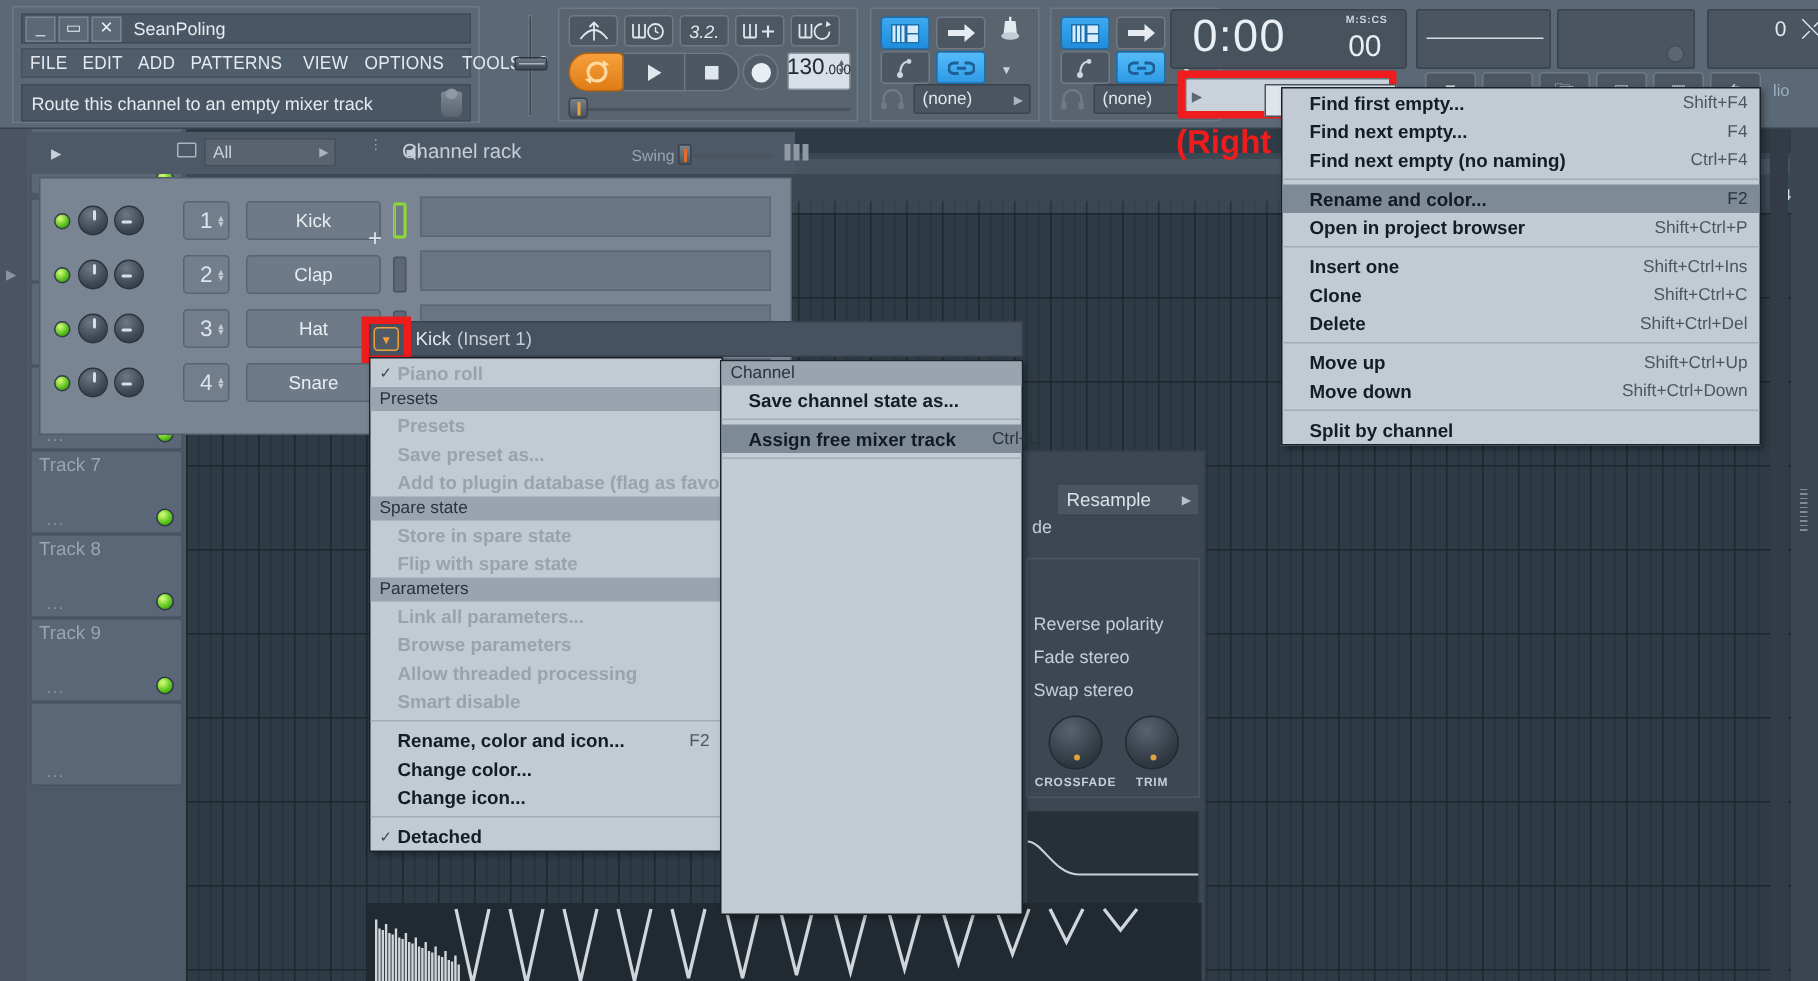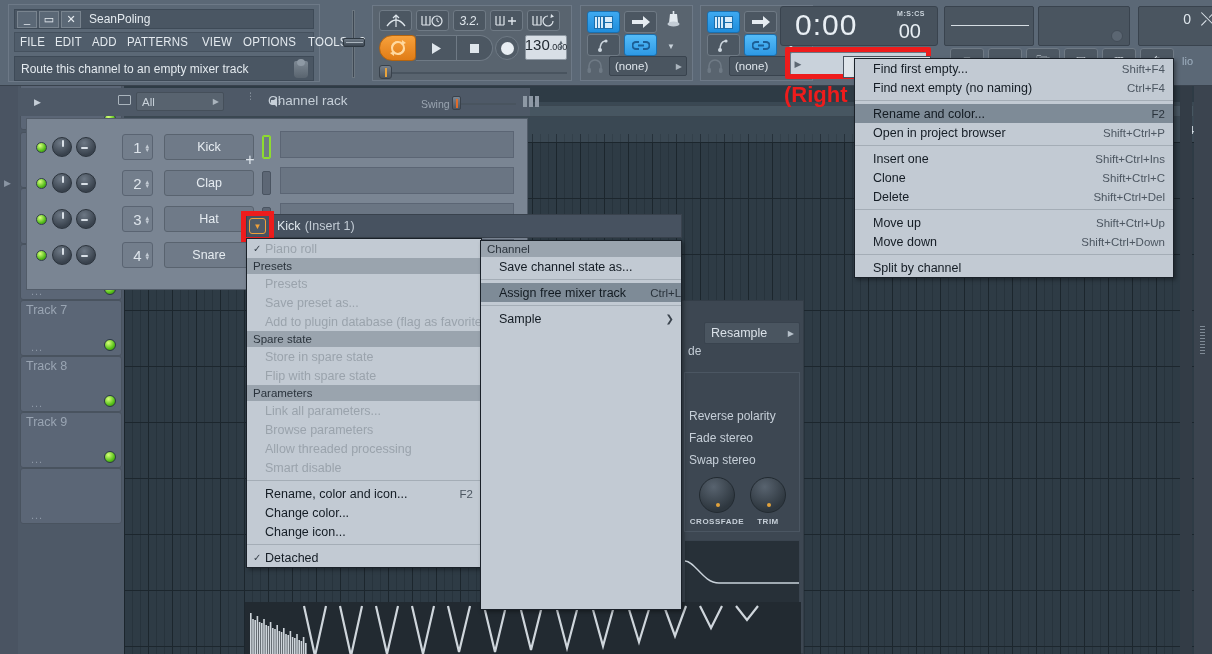--- a/index.html
+++ b/index.html
@@ -373,21 +373,21 @@
     background:#c2cad3;
     border:1px solid #1a2129;
     font-size:12.5px;
     color:#141c24;
     box-shadow: 2px 2px 4px rgba(0,0,0,.35);
   }
   .menu .row {
     position:relative; height:19px; display:flex; align-items:center;
     padding-left:18px; padding-right:8px; white-space:nowrap;
   }
-  .menu .row .lbl { flex:1; }
+  .menu .row .lbl { flex:1;font-weight:bold; }
   .menu .row .acc { color:#4c5661; font-size:11.5px; margin-left:24px; }
   .menu .row.hdr {
     background:#9aa4ae; color:#2a333c; height:16px; padding-left:6px; font-size:11.5px;
   }
   .menu .row.sel { background:#7e8b97; color:#131b22; }
   .menu .row.sel .acc { color:#2a333c; }
   .menu .row.dis { color:#9aa3ac; }
   .menu .sep { height:1px; background:#a4adb6; margin:3px 0; }
   .menu .row .sub { position:absolute; right:7px; font-size:10px; color:#3a434d; }
   .menu .row .chk { position:absolute; left:6px; font-size:10px; color:#3a434d; }
@@ -1151,20 +1151,24 @@
   </div>
   <div id="chsettings-arrow">▼</div>
   <div id="chredbox"></div>
 
   <div class="menu" id="menu-pattern">
       <div class="row">
         <span class="lbl">Find first empty...</span>
         <span class="acc">Shift+F4</span>
       </div>
       <div class="row">
+        <span class="lbl">Find next empty...</span>
+        <span class="acc">F4</span>
+      </div>
+      <div class="row">
         <span class="lbl">Find next empty (no naming)</span>
         <span class="acc">Ctrl+F4</span>
       </div>
       <div class="sep"></div>
       <div class="row sel">
         <span class="lbl">Rename and color...</span>
         <span class="acc">F2</span>
       </div>
       <div class="row">
         <span class="lbl">Open in project browser</span>
@@ -1253,19 +1257,15 @@
       <div class="row hdr">Channel</div>
       <div class="row">
         <span class="lbl">Save channel state as...</span>
       </div>
       <div class="sep"></div>
       <div class="row sel">
         <span class="lbl">Assign free mixer track</span>
         <span class="acc">Ctrl+L</span>
       </div>
       <div class="sep"></div>
-      <div class="row">
-        <span class="lbl">Sample</span>
-        <span class="sub">❯</span>
-      </div>
     </div>
 
 </div>
 
 </body></html>

